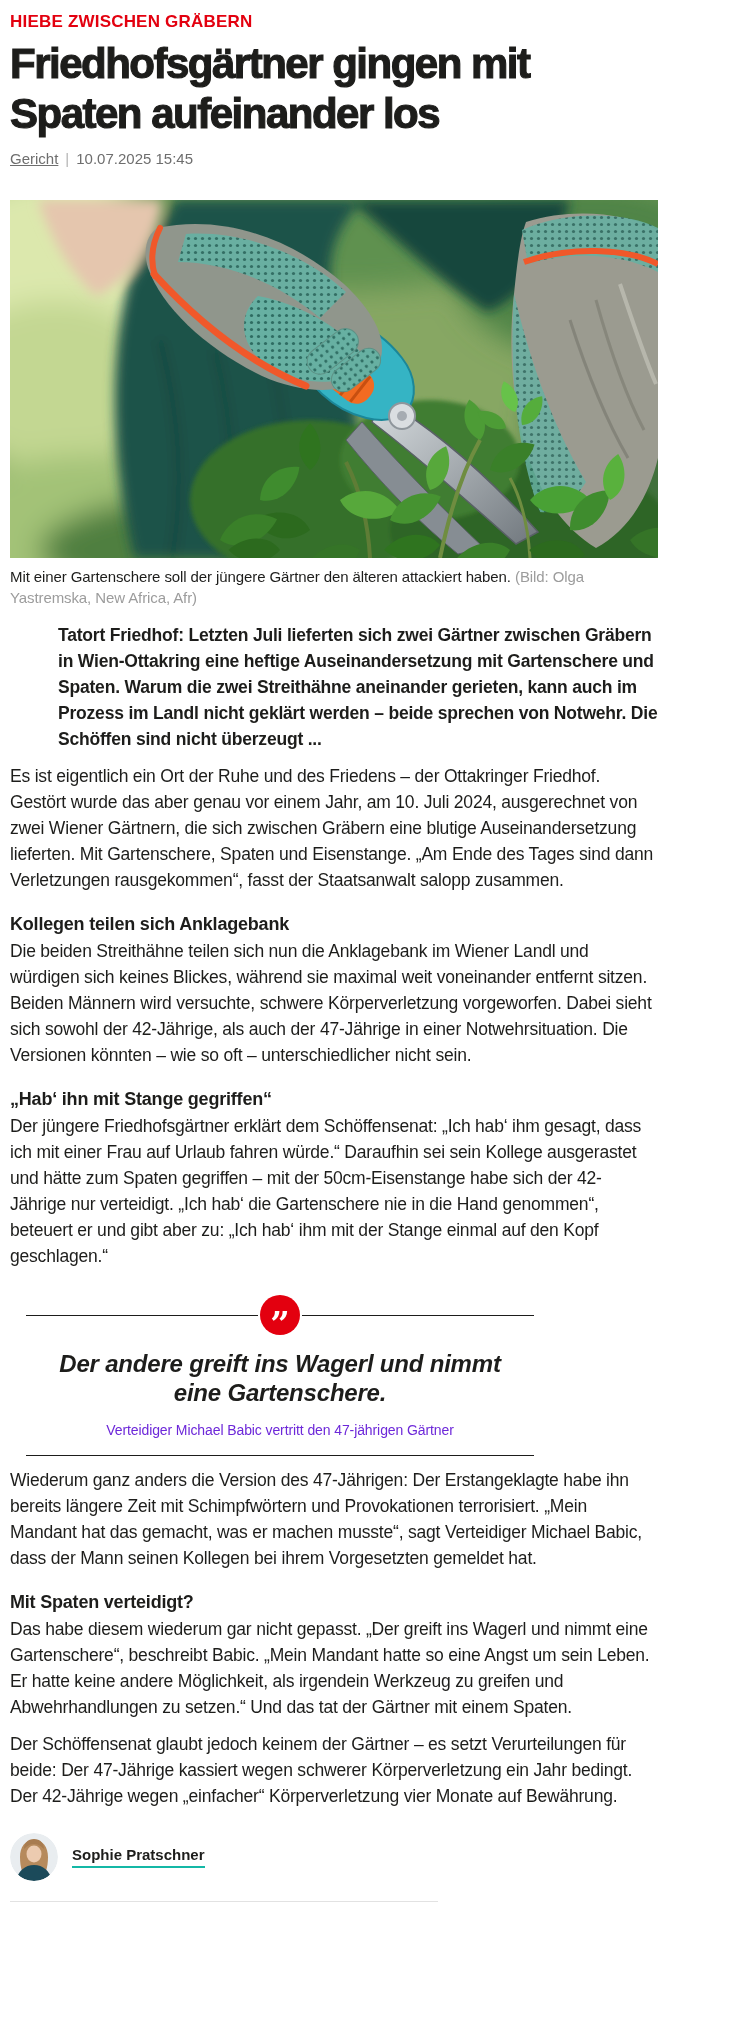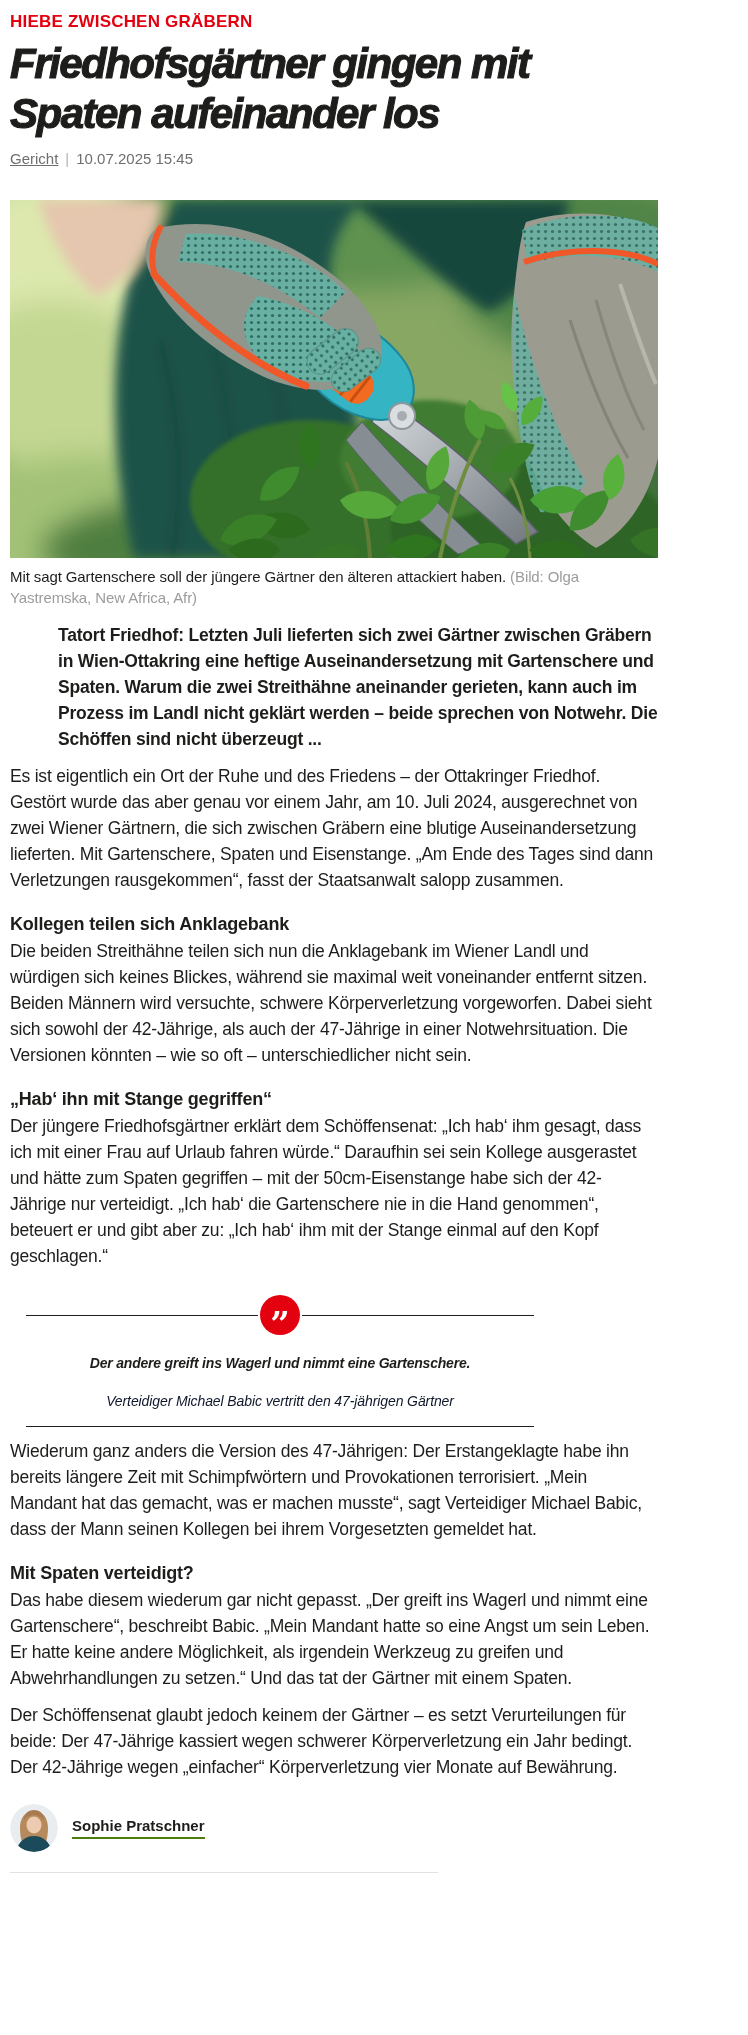--- a/index.html
+++ b/index.html
@@ -3,21 +3,21 @@
 <meta charset="utf-8">
 <style>
   html,body{margin:0;padding:0;background:#ffffff;}
   .page{position:relative;width:713px;height:2035px;background:#fff;overflow:hidden;
         font-family:"Liberation Sans","DejaVu Sans",sans-serif;color:#1d1d1b;}
   .content{padding:12px 0 0 10px;width:652px;}
 
   .kicker{display:inline-block;color:#e3000f;font-size:17px;font-weight:700;
           letter-spacing:.2px;text-decoration:none;line-height:20px;}
   h1.headline{margin:7px 0 0;font-size:42px;line-height:50px;font-weight:700;
-          letter-spacing:-1.5px;max-width:600px;color:#1d1d1b;font-style:italic;
+          letter-spacing:-1.5px;max-width:600px;color:#1d1d1b;
           -webkit-text-stroke:1.1px #1d1d1b;}
   .meta{margin-top:10px;font-size:15px;color:#6e6e6e;line-height:19px;}
   .meta a{color:#6e6e6e;}
   .meta .sep{margin:0 7px;color:#b5b5b5;}
 
   figure{margin:32px 0 0;padding:0;}
   .hero{width:648px;height:358px;overflow:hidden;background:#87a763;}
   .hero svg{display:block;width:100%;height:100%;}
   figcaption{margin-top:8px;width:648px;font-size:15px;line-height:21px;
              letter-spacing:-.1px;color:#1d1d1b;}
@@ -31,30 +31,30 @@
   h2.subhead + p.body{margin-top:1px;}
 
   .pullquote{margin:26px 0 0 16px;width:508px;text-align:center;}
   .pq-row{display:flex;align-items:center;}
   .pq-rule{flex:1;height:0;border-top:1.5px solid #1d1d1b;}
   .pq-badge{width:40px;height:40px;border-radius:50%;background:#e3000f;margin:0 2px;
             display:flex;align-items:center;justify-content:center;flex:0 0 auto;}
   .pq-glyph{color:#fff;font-size:34px;font-weight:700;line-height:10px;
             font-family:"DejaVu Serif","Liberation Serif",serif;
             position:relative;top:9px;}
-  blockquote.pq-text{margin:14px auto 4px;max-width:470px;font-size:14px;line-height:29px;
+  blockquote.pq-text{margin:14px auto 4px;max-width:470px;font-size:24px;line-height:29px;
             font-weight:700;font-style:italic;letter-spacing:-.2px;}
-  .pq-attribution{margin:15px auto 0;font-size:14px;color:#0f172a;letter-spacing:-.1px;font-style:italic;}
+  .pq-attribution{margin:15px auto 0;font-size:14px;color:#6d28d9;letter-spacing:-.1px;}
   .pq-bottom{margin-top:17px;border-top:1.5px solid #1d1d1b;height:0;}
 
   .author{margin:24px 0 0;display:flex;align-items:center;}
   .avatar{width:48px;height:48px;border-radius:50%;overflow:hidden;flex:0 0 auto;display:block;}
   .avatar svg{display:block;width:48px;height:48px;}
   .author-name{margin-left:14px;font-size:15px;font-weight:700;color:#1d1d1b;
-               text-decoration:none;border-bottom:2px solid #4d7c0f;padding-bottom:3px;}
+               text-decoration:none;border-bottom:2px solid #14b8a6;padding-bottom:3px;}
   .author-rule{margin:20px 0 0;width:428px;border:none;border-top:1px solid #e2e2e2;height:0;}
 </style>
 </head>
 <body>
 
 <div class="page">
   <div class="content">
 
     <a class="kicker" href="#">HIEBE ZWISCHEN GRÄBERN</a>
 
@@ -173,21 +173,21 @@
             <use href="#leaf" transform="translate(430,345) rotate(185) scale(1.2)" fill="#2f741f"></use>
             <use href="#leaf" transform="translate(500,350) rotate(175) scale(1.3)" fill="#3a8029"></use>
             <use href="#leaf" transform="translate(575,355) rotate(195) scale(1.2)" fill="#2c6a1e"></use>
             <use href="#leaf" transform="translate(505,212) rotate(-100) scale(0.7)" fill="#67c24a"></use>
             <use href="#leaf" transform="translate(512,225) rotate(-45) scale(0.75)" fill="#55ad3c"></use>
             <use href="#leaf" transform="translate(496,228) rotate(-140) scale(0.7)" fill="#4d9c36"></use>
           </g>
         </svg>
       </div>
       <figcaption>
-        <span>Mit sagt Gartenschere soll der jüngere Gärtner den älteren attackiert haben.</span>
+        <span>Mit einer Gartenschere soll der jüngere Gärtner den älteren attackiert haben.</span>
         <span class="credit">(Bild: Olga Yastremska, New Africa, Afr)</span>
       </figcaption>
     </figure>
 
     <p class="lead">Tatort Friedhof: Letzten Juli lieferten sich zwei Gärtner zwischen Gräbern in Wien-Ottakring eine heftige Auseinandersetzung mit Gartenschere und Spaten. Warum die zwei Streithähne aneinander gerieten, kann auch im Prozess im Landl nicht geklärt werden – beide sprechen von Notwehr. Die Schöffen sind nicht überzeugt ...</p>
 
     <p class="body">Es ist eigentlich ein Ort der Ruhe und des Friedens – der Ottakringer Friedhof. Gestört wurde das aber genau vor einem Jahr, am 10. Juli 2024, ausgerechnet von zwei Wiener Gärtnern, die sich zwischen Gräbern eine blutige Auseinandersetzung lieferten. Mit Gartenschere, Spaten und Eisenstange. „Am Ende des Tages sind dann Verletzungen rausgekommen“, fasst der Staatsanwalt salopp zusammen.</p>
     <h2 class="subhead">Kollegen teilen sich Anklagebank</h2>
     <p class="body">Die beiden Streithähne teilen sich nun die Anklagebank im Wiener Landl und würdigen sich keines Blickes, während sie maximal weit voneinander entfernt sitzen. Beiden Männern wird versuchte, schwere Körperverletzung vorgeworfen. Dabei sieht sich sowohl der 42-Jährige, als auch der 47-Jährige in einer Notwehrsituation. Die Versionen könnten – wie so oft – unterschiedlicher nicht sein.</p>
     <h2 class="subhead">„Hab‘ ihn mit Stange gegriffen“</h2>

